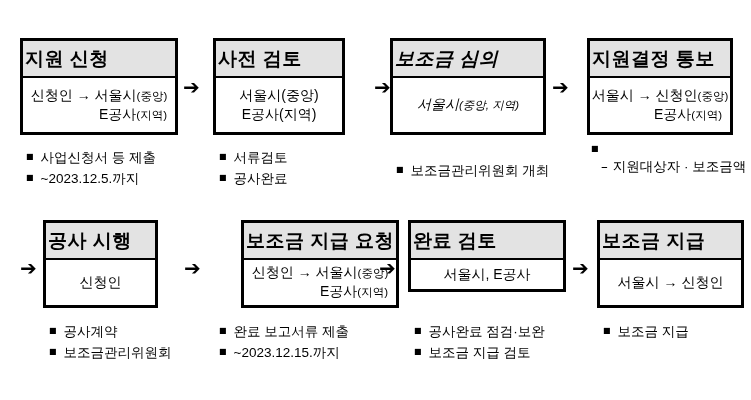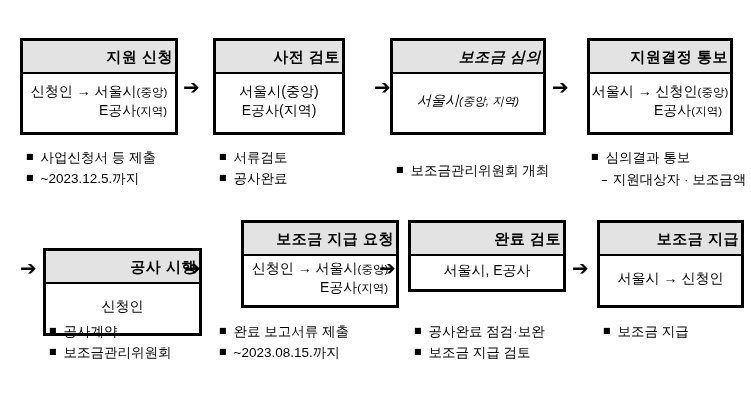--- a/index.html
+++ b/index.html
@@ -19,23 +19,23 @@
   
   .box {
     position: absolute;
     border: 3px solid #000;
     background: #ffffff;
     box-sizing: border-box;
   }
   .box-header {
     background: #e3e3e3;
     border-bottom: 2px solid #000;
-    text-align: right;
+    text-align: left;
     font-weight: bold;
-    font-size: 15px;
+    font-size: 19px;
     letter-spacing: 0.5px;
     line-height: 1;
     padding: 8px 2px 8px 2px;
     box-sizing: border-box;
     white-space: nowrap;
   }
   .box-body {
     font-size: 14px;
     line-height: 1.35;
     padding: 6px 8px 6px 8px;
@@ -152,31 +152,30 @@
 <div class="box" style="left:587px; top:38px; width:146px; height:97px;">
   <div class="box-header">지원결정 통보</div>
   <div class="box-body">
     <div class="body-line center"><span>서울시 → 신청인</span><span class="small">(중앙)</span></div>
     <div class="body-line right"><span>E공사</span><span class="small">(지역)</span></div>
   </div>
 </div>
 <div class="bullets" style="left:591px; top:148px;">
   <div class="bullet-row">
     <span class="bullet-mark">■</span>
-    <span>심의결과 통보</span>
   </div>
   <div class="sub-row">
     <span class="sub-mark">–</span>
     <span>지원대상자 · 보조금액</span>
   </div>
 </div>
 
 <div class="arrow" style="left:20px; top:258px;">➔</div>
 
-<div class="box" style="left:43px; top:220px; width:159px; height:88px;margin-top:28px;">
+<div class="box" style="left:43px; top:220px; width:115px; height:88px;">
   <div class="box-header">공사 시행</div>
   <div class="box-body">
     <div class="body-line center">신청인</div>
   </div>
 </div>
 <div class="arrow" style="left:184px; top:258px;">➔</div>
 <div class="bullets" style="left:49px; top:322px;">
   <div class="bullet-row">
     <span class="bullet-mark">■</span>
     <span>공사계약</span>
@@ -195,21 +194,21 @@
   </div>
 </div>
 <div class="arrow" style="left:379px; top:258px;">➔</div>
 <div class="bullets" style="left:219px; top:322px;">
   <div class="bullet-row">
     <span class="bullet-mark">■</span>
     <span>완료 보고서류 제출</span>
   </div>
   <div class="bullet-row">
     <span class="bullet-mark">■</span>
-    <span>~2023.08.15.까지</span>
+    <span>~2023.12.15.까지</span>
   </div>
 </div>
 
 <div class="box" style="left:408px; top:220px; width:158px; height:72px;">
   <div class="box-header">완료 검토</div>
   <div class="box-body">
     <div class="body-line center">서울시, E공사</div>
   </div>
 </div>
 <div class="arrow" style="left:572px; top:258px;">➔</div>

